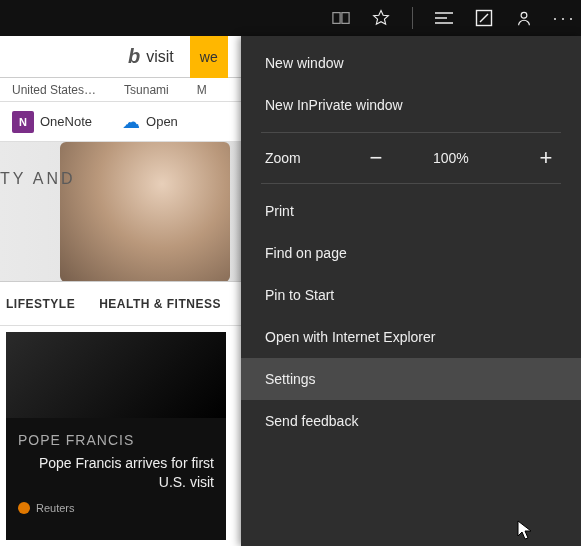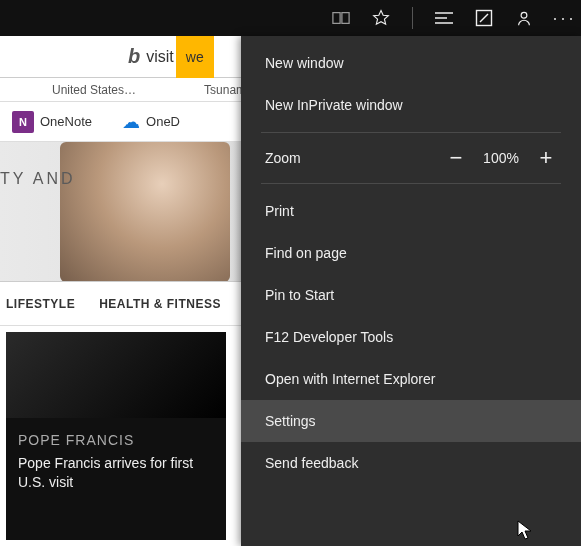--- a/index.html
+++ b/index.html
@@ -9,56 +9,56 @@
   .titlebar { height: 36px; background: #111; display: flex; justify-content: flex-end; align-items: center; padding: 0 8px; gap: 22px; color: #ccc; }
   .titlebar .tb-icon { width: 18px; height: 18px; display: flex; align-items: center; justify-content: center; font-size: 18px; color: #ccc; }
   .tb-sep { width: 1px; height: 22px; background: #555; }
 
   
   .page { position: absolute; top: 36px; left: 0; right: 0; bottom: 0; background: #fff; }
 
   .searchbar { height: 42px; display: flex; align-items: center; border-bottom: 1px solid #ccc; background:#fff;}
   .bing { display:flex; align-items:center; gap:6px; margin-left: 128px; font-size: 16px; color:#333;}
   .bing .b-icon { font-weight:bold; font-style:italic; color:#555; font-size:20px; }
-  .we { background:#ffb700; color:#333; height:42px; display:flex;align-items:center;padding:0 10px; margin-left:2px; font-size:14px;}
+  .we { background:#ffb700; color:#333; height:42px; display:flex;align-items:center;padding:0 10px; margin-left:16px; font-size:14px;}
 
   .trendrow { height: 24px; display:flex; align-items:center; gap:28px; padding:4px 12px; font-size:12px; color:#555; border-bottom:1px solid #ddd;}
-  .trendrow span { white-space:nowrap;margin-left:40px; }
+  .trendrow span { white-space:nowrap; }
 
   .appsrow { height:40px; display:flex; align-items:center; gap:30px; padding:0 12px; border-bottom:1px solid #ddd;}
   .appitem { display:flex; align-items:center; gap:6px; font-size:13px; color:#333;}
   .app-badge { width:22px;height:22px; display:flex;align-items:center;justify-content:center; color:#fff; font-size:11px; font-weight:bold; border-radius:2px;}
   .badge-onenote { background:#7b2e88;}
   .cloud { color:#1277d8; font-size:18px; }
 
   .hero { position:relative; height:140px; background:linear-gradient(90deg,#e9e9e9,#cfcfcf); overflow:hidden; border-bottom:1px solid #ccc;}
   .hero .txt { position:absolute; left:0; top:28px; font-size:16px; font-weight:300; letter-spacing:3px; color:#5a5a5a;}
   .hero .face { position:absolute; left:60px; top:0; width:170px; height:140px; background:radial-gradient(circle at 60% 30%, #e8cdb5 0%, #b59070 45%, #6a4f3a 100%); opacity:.9; border-radius:6px;}
 
   .navrow { height:44px; display:flex; align-items:center; gap:24px; padding:0 6px; border-bottom:1px solid #ddd; font-size:12px; font-weight:700; color:#333; letter-spacing:.5px;}
 
   .darkpanel { position:relative; height: 220px; margin:6px; }
   .story { position:absolute; left:0; top:0; width:220px; height:208px; background:#101010; color:#eee;}
   .story .img { height:86px; background:linear-gradient(135deg,#2a2a2a,#000); }
   .story .cat { font-size:14px; letter-spacing:1px; color:#aaa; padding:14px 12px 6px;}
-  .story .title { font-size:14px; padding:0 12px; line-height:1.35;}
+  .story .title { font-size:14px; padding:0 12px; line-height:1.35;text-align:right;}
   .story .src { display:flex;align-items:center; gap:6px; padding:10px 12px; font-size:11px; color:#aaa;}
   .story .src .dot { width:12px;height:12px;border-radius:50%; background:#e07800;}
   .thumb { position:absolute; left:280px; bottom:0; width:200px; height:64px; border:4px solid #222; background:linear-gradient(90deg,#274b88 60%, #f2b200 60%);}
   .thumb .btn { position:absolute; right:12px; top:16px; width:60px; height:26px; background:#f2b200;}
 
   
   .menu { position:absolute; top:36px; right:0; width:340px; bottom:0; background:#2e2e2e; color:#eee; font-size:14px; box-shadow:-2px 0 8px rgba(0,0,0,.4); display:flex; flex-direction:column; padding-top:6px;}
   .menu .item { padding:13px 24px; cursor:default; }
   .menu .item.selected { background:#4a4a4a; }
   .menu hr { border:none; border-top:1px solid #4a4a4a; margin:6px 20px; }
-  .menu .zoomrow { display:flex; align-items:center; padding:10px 18px 10px 24px; }
+  .menu .zoomrow { display:flex; align-items:center; padding:10px 18px 10px 24px;gap:40px; }
   .menu .zoomrow .zlabel { flex:1; }
   .menu .zoomrow .zbtn { width:34px; text-align:center; font-size:22px; line-height:18px; cursor:default; }
-  .menu .zoomrow .zval { width:56px; text-align:center; font-size:14px; }
+  .menu .zoomrow .zval { width:56px; text-align:left; font-size:14px; }
 
   
   .cursor { position:absolute; right:48px; bottom:6px; font-size:18px; color:#fff; pointer-events:none;}
 
   svg { display:block; }
 </style>
 </head>
 <body>
 
 <div class="titlebar">
@@ -108,40 +108,44 @@
     <span>M</span>
   </div>
 
   <div class="appsrow">
     <div class="appitem">
       <span class="app-badge badge-onenote">N</span>
       <span>OneNote</span>
     </div>
     <div class="appitem">
       <span class="cloud">☁</span>
-      <span>OneD</span>
+      <span>Open</span>
     </div>
   </div>
 
   <div class="hero">
     <div class="face"></div>
     <div class="txt">TY AND</div>
   </div>
 
   <div class="navrow">
     <span>LIFESTYLE</span>
     <span>HEALTH &amp; FITNESS</span>
     <span>F</span>
   </div>
 
   <div class="darkpanel">
     <div class="story">
       <div class="img"></div>
       <div class="cat">POPE FRANCIS</div>
       <div class="title">Pope Francis arrives for first U.S. visit</div>
+      <div class="src">
+        <span class="dot"></span>
+        <span>Reuters</span>
+      </div>
     </div>
     <div class="thumb">
       <div class="btn"></div>
     </div>
   </div>
 </div>
 
 <div class="menu">
   <div class="item">New window</div>
   <div class="item">New InPrivate window</div>
@@ -149,21 +153,20 @@
   <div class="zoomrow">
     <span class="zlabel">Zoom</span>
     <span class="zbtn">−</span>
     <span class="zval">100%</span>
     <span class="zbtn">+</span>
   </div>
   <hr>
   <div class="item">Print</div>
   <div class="item">Find on page</div>
   <div class="item">Pin to Start</div>
-  <div class="item">F12 Developer Tools</div>
   <div class="item">Open with Internet Explorer</div>
   <div class="item selected">Settings</div>
   <div class="item">Send feedback</div>
 </div>
 
 <div class="cursor">
   <svg width="16" height="20" viewBox="0 0 16 20">
       <path d="M1 1l0 15 4-4 3 7 3-1-3-7 6 0z" fill="#fff" stroke="#000" stroke-width="1"></path>
     </svg>
 </div>

